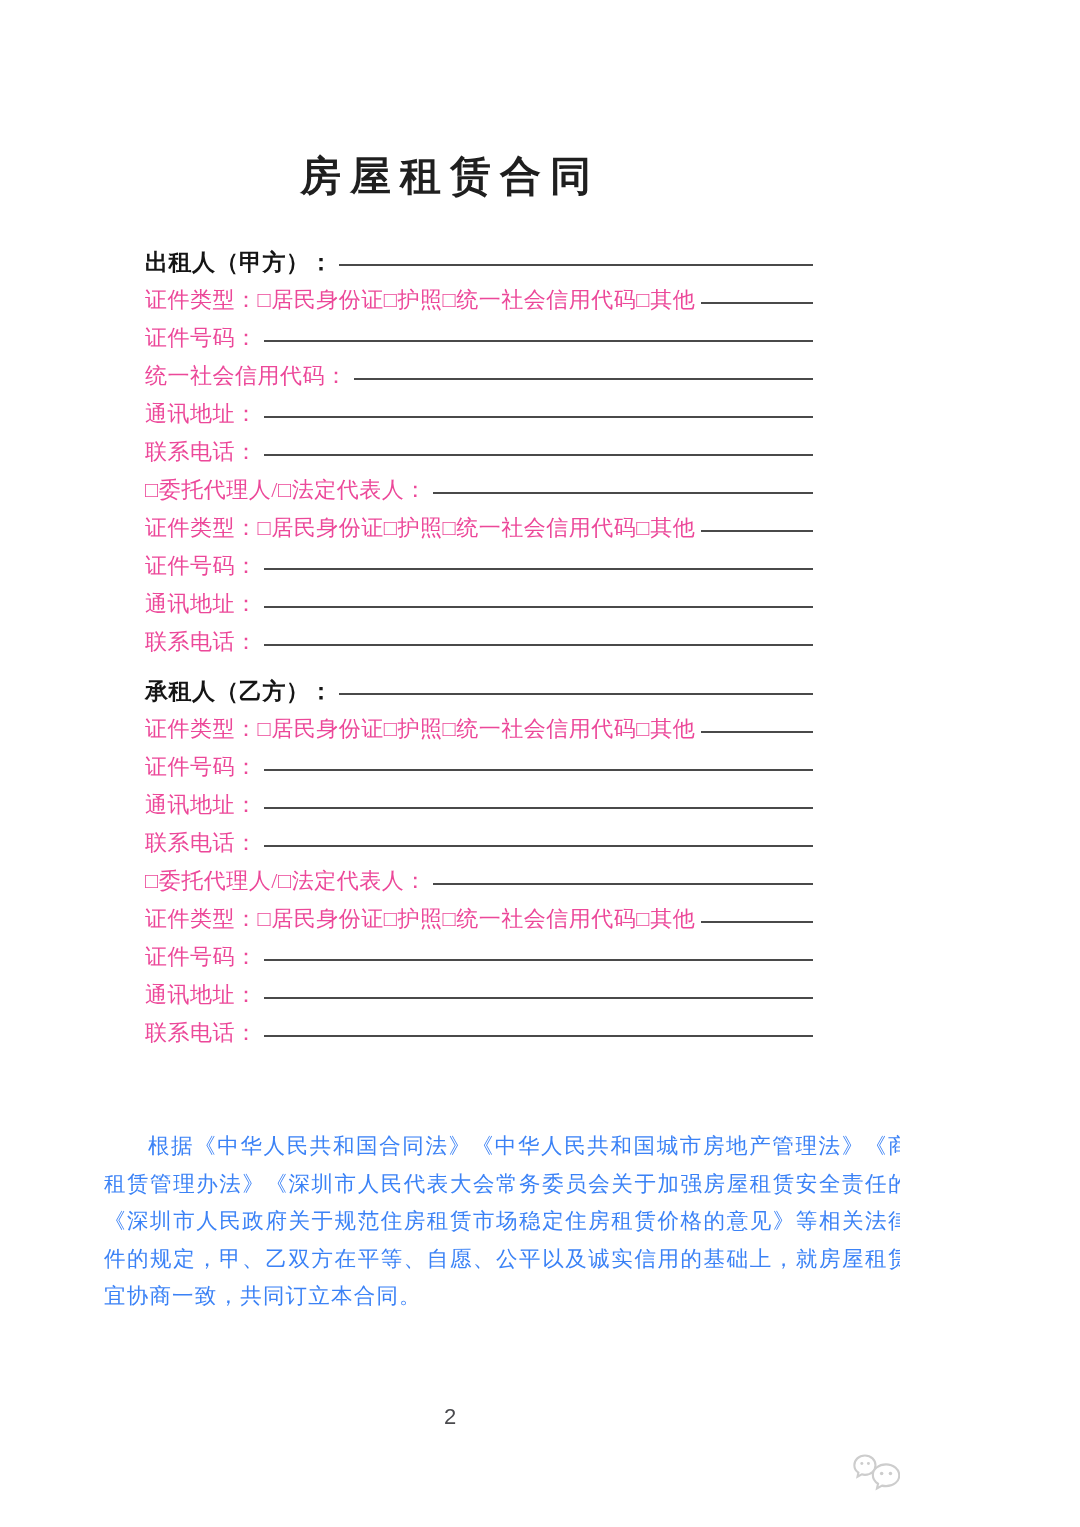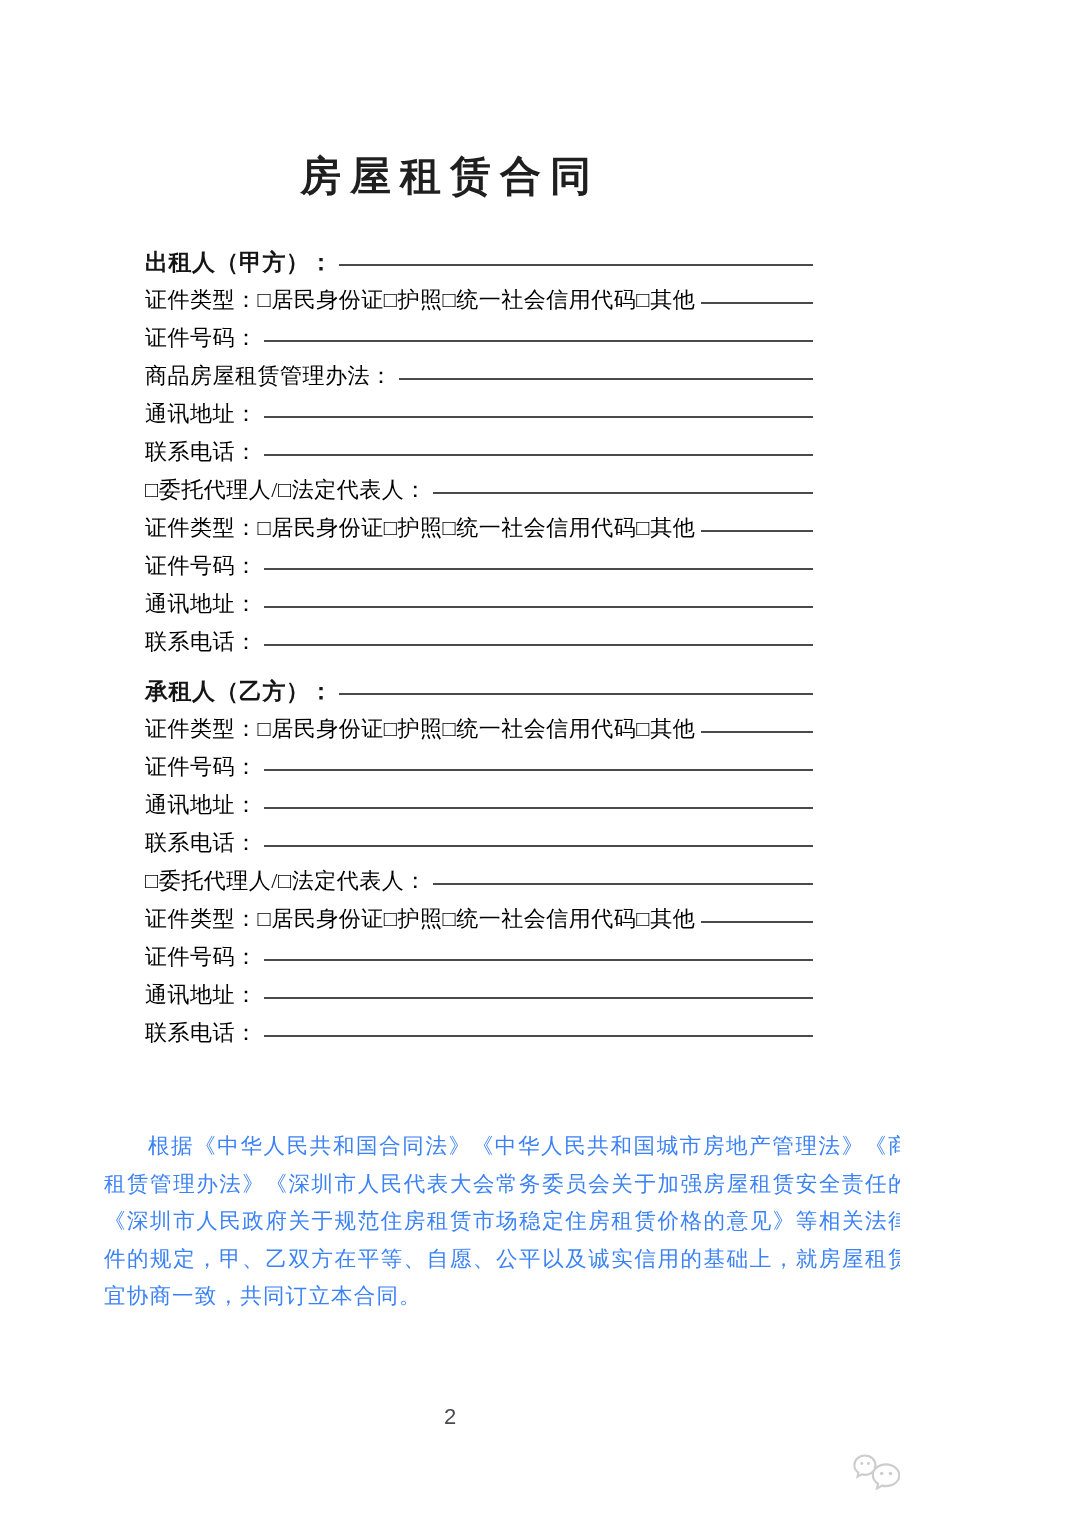--- a/index.html
+++ b/index.html
@@ -36,21 +36,21 @@
 
   .row {
     display: flex;
     align-items: center;
     height: 38px;
     font-size: 22px;
     letter-spacing: 0.5px;
   }
   .row .label {
     white-space: nowrap;
-    color: #000000;
+    color: #ec4899;
   }
   .row.heading .label {
     font-weight: 700;
     font-size: 23px;
     color: #151515;
   }
   .row .blank {
     flex: 1 1 auto;
     height: 5px;
     margin-left: 6px;
@@ -115,21 +115,21 @@
       </div>
       <div class="row">
         <span class="label">证件类型：□居民身份证□护照□统一社会信用代码□其他</span>
         <span class="blank"></span>
       </div>
       <div class="row">
         <span class="label">证件号码：</span>
         <span class="blank"></span>
       </div>
       <div class="row">
-        <span class="label">商品房屋租赁管理办法：</span>
+        <span class="label">统一社会信用代码：</span>
         <span class="blank"></span>
       </div>
       <div class="row">
         <span class="label">通讯地址：</span>
         <span class="blank"></span>
       </div>
       <div class="row">
         <span class="label">联系电话：</span>
         <span class="blank"></span>
       </div>

